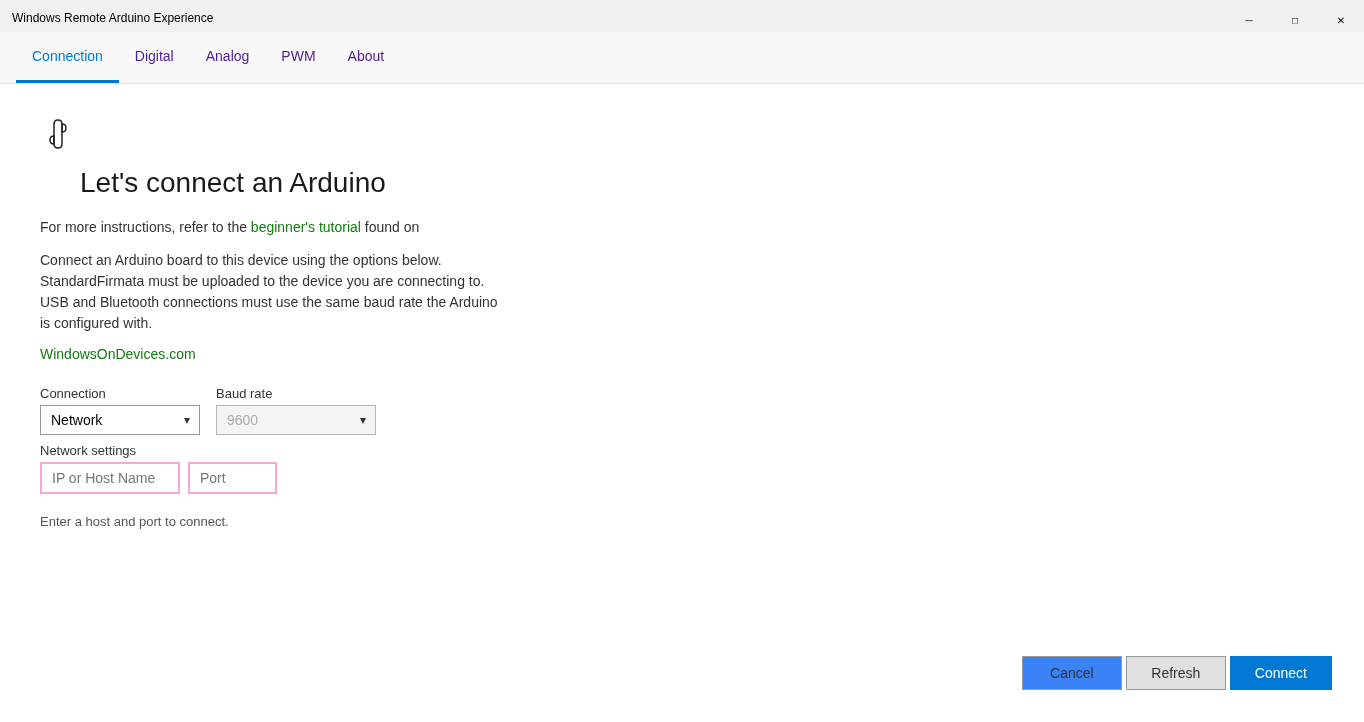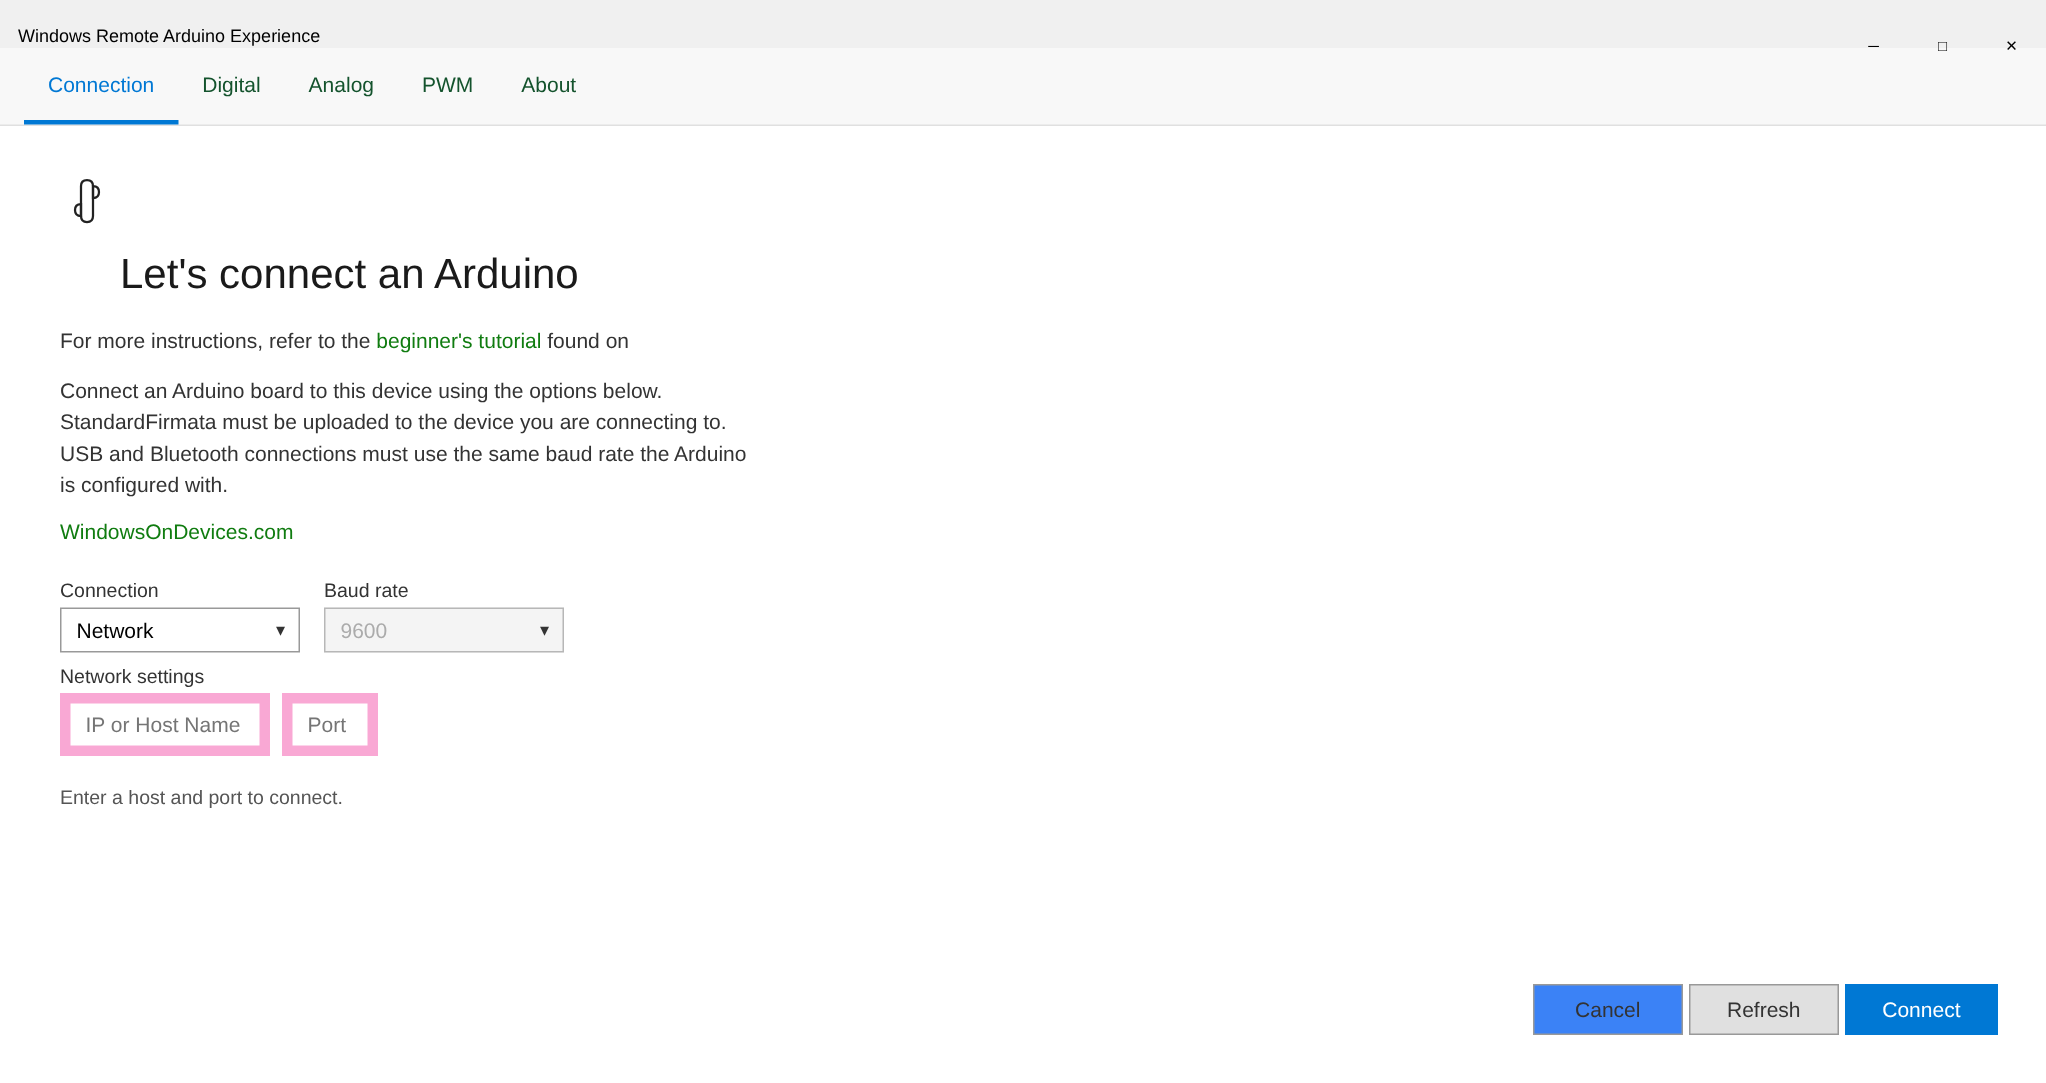--- a/index.html
+++ b/index.html
@@ -10,21 +10,21 @@
       width: 1364px;
       height: 722px;
       overflow: hidden;
     }
     .title-bar {
       background: #f0f0f0;
       height: 32px;
       display: flex;
       align-items: center;
       justify-content: space-between;
-      padding: 15px 0 0 12px;
+      padding: 4px 0 0 12px;
       user-select: none;
     }
     .title-bar-title {
       font-size: 12px;
       color: #000;
     }
     .title-bar-controls {
       display: flex;
       height: 100%;
     }
@@ -48,21 +48,21 @@
       height: 52px;
       padding: 0 16px;
     }
     .nav-tab {
       padding: 0 16px;
       display: flex;
       align-items: center;
       cursor: pointer;
       border-bottom: 3px solid transparent;
       font-size: 14px;
-      color: #14532d;
+      color: #4c1d95;
       margin-bottom: -1px;
       height: 100%;
     }
     .nav-tab.active {
       color: #0078d4;
       border-bottom: 3px solid #0078d4;
     }
     .main-content {
       background: #fff;
       padding: 32px 40px;
@@ -149,31 +149,31 @@
       font-size: 13px;
       color: #333;
       margin-bottom: 4px;
       margin-top: 8px;
     }
     .network-inputs {
       display: flex;
       gap: 8px;
     }
     .form-input {
-      border: 7px solid #f9a8d4;
+      border: 2px solid #f9a8d4;
       padding: 6px 10px;
       font-size: 14px;
       font-family: inherit;
       outline: none;
     }
     .ip-input {
       width: 140px;
     }
     .port-input {
-      width: 64px;
+      width: 89px;
     }
     .status-text {
       font-size: 13px;
       color: #555;
       margin-top: 20px;
     }
     .bottom-bar {
       position: absolute;
       bottom: 32px;
       right: 32px;

